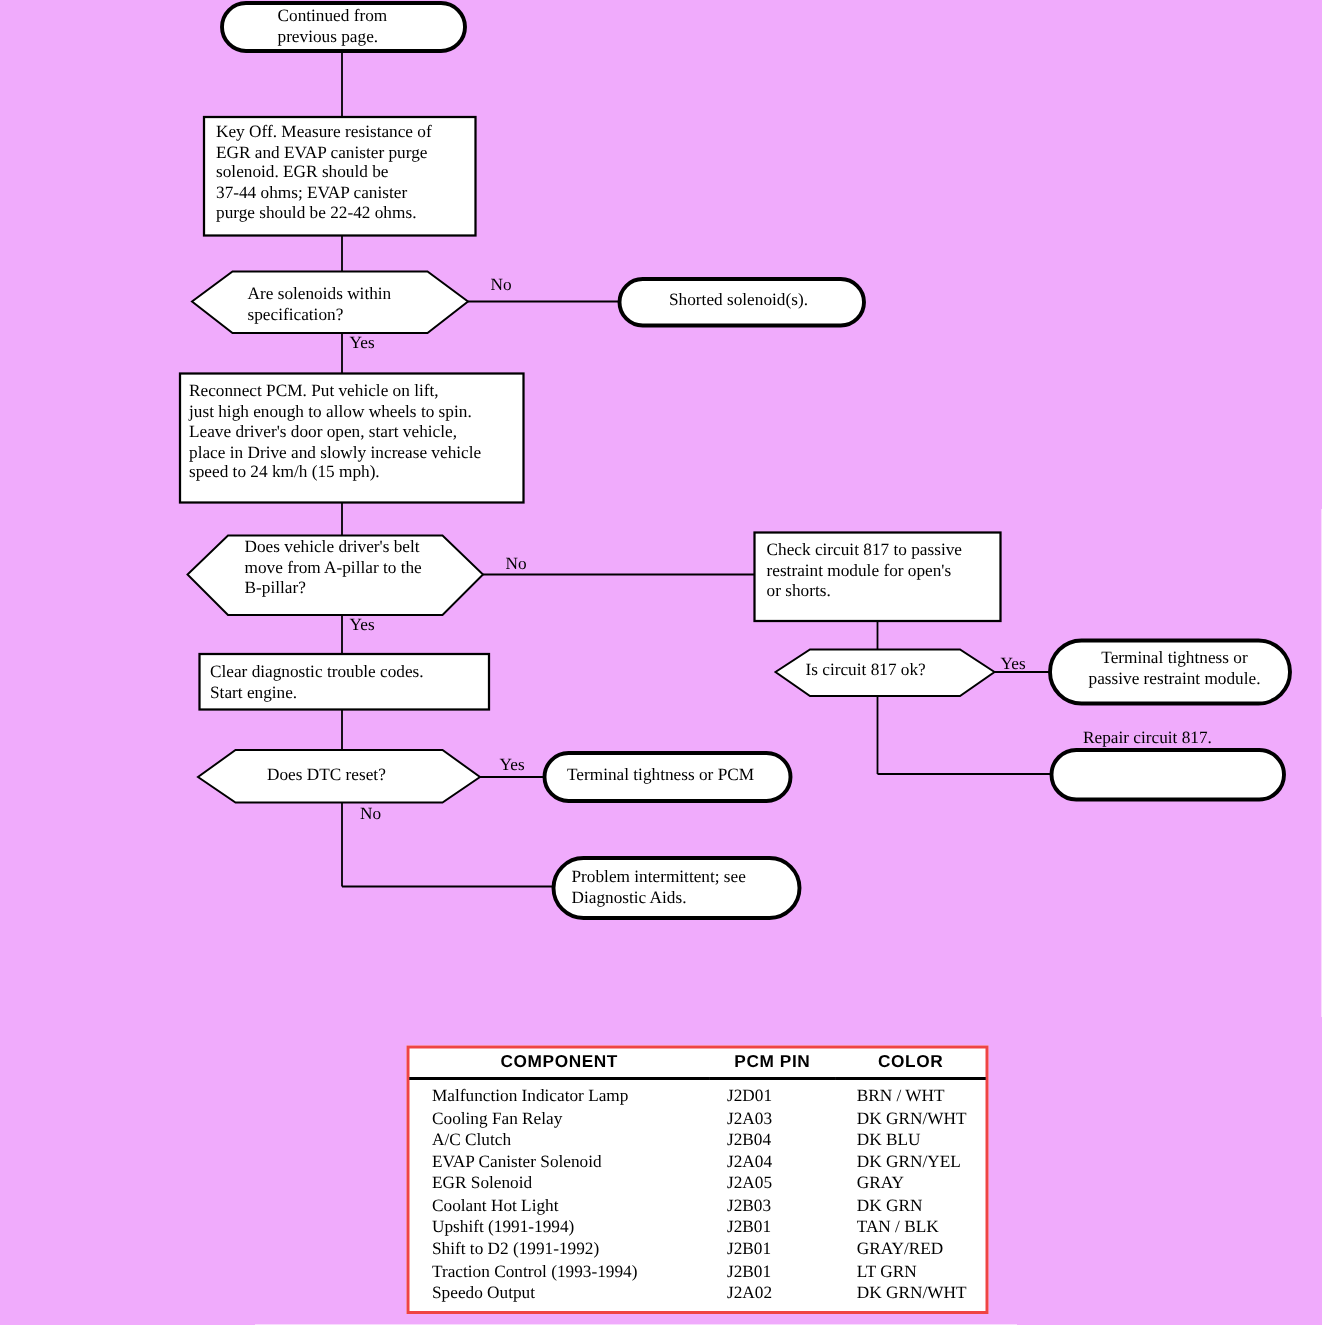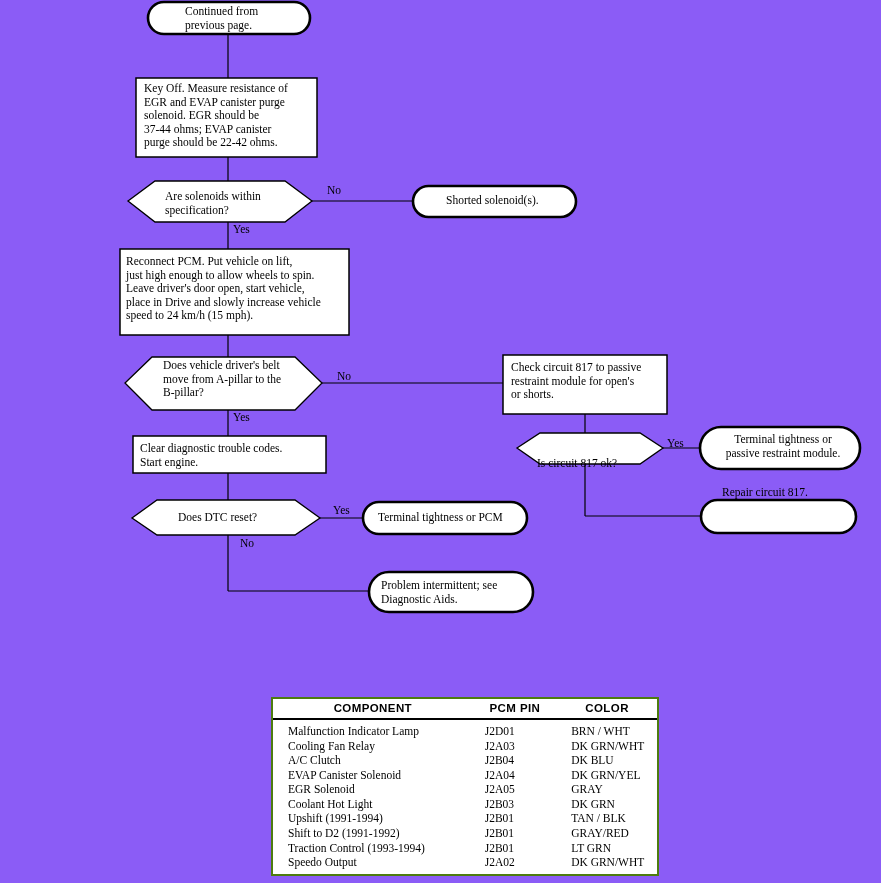--- a/index.html
+++ b/index.html
@@ -8,21 +8,21 @@
     background: #ffffff;
   }
   body {
     font-family: "Liberation Serif", "DejaVu Serif", serif;
     color: #000000;
   }
   #page {
     position: relative;
     width: 881px;
     height: 883px;
-    background: #8b5cf6;
+    background: #f0abfc;
     overflow: hidden;
     text-decoration: underline;
   }
   #flow-svg {
     position: absolute;
     left: 0;
     top: 0;
     width: 881px;
     height: 883px;
   }
@@ -42,21 +42,21 @@
     line-height: 13px;
     color: #000;
     text-align: center;
   }
   
   #pin-table-wrap {
     position: absolute;
     left: 271px;
     top: 697px;
     width: 388px;
-    border: 2px solid #4d7c0f;
+    border: 2px solid #ef4444;
     background: #fff;
     box-sizing: border-box;
   }
   table.pin-table {
     border-collapse: collapse;
     width: 100%;
     font-family: "Liberation Serif", "DejaVu Serif", serif;
     font-size: 11.5px;
   }
   table.pin-table thead th {
@@ -172,21 +172,21 @@
 speed to 24 km/h (15 mph).</div>
 
   <div class="node-text" style="left:163px; top:359px; width:150px;">Does vehicle driver's belt
 move from A-pillar to the
 B-pillar?</div>
 
   <div class="node-text" style="left:511px; top:361px; width:158px;">Check circuit 817 to passive
 restraint module for open's
 or shorts.</div>
 
-  <div class="node-text" style="left:537px; top:441px; width:120px;margin-top:16px;">Is circuit 817 ok?</div>
+  <div class="node-text" style="left:537px; top:441px; width:120px;">Is circuit 817 ok?</div>
 
   <div class="node-text" style="left:712px; top:433px; width:142px; text-align:center;">Terminal tightness or
 passive restraint module.</div>
 
   <div class="node-text" style="left:722px; top:486px; width:120px;">Repair circuit 817.</div>
 
   <div class="node-text" style="left:140px; top:442px; width:185px;">Clear diagnostic trouble codes.
 Start engine.</div>
 
   <div class="node-text" style="left:178px; top:511px; width:130px;">Does DTC  reset?</div>

